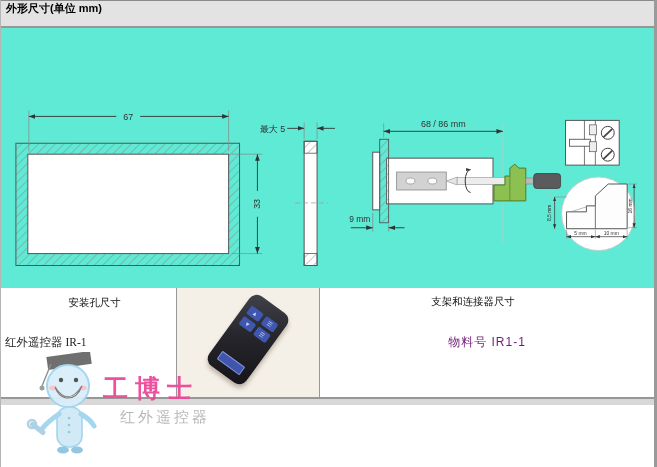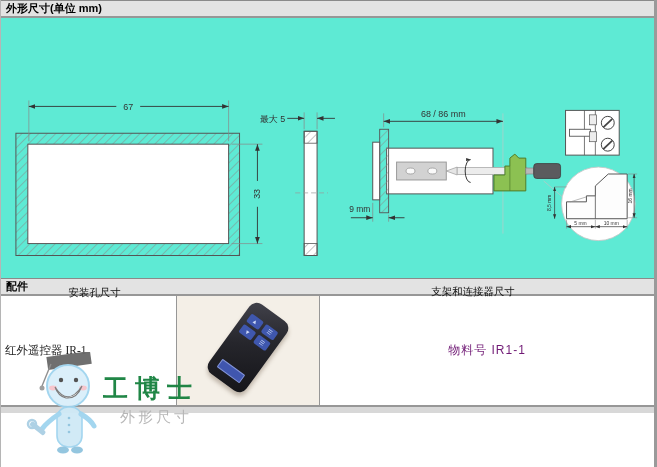--- a/index.html
+++ b/index.html
@@ -1,19 +1,19 @@
 <!DOCTYPE html>
 <html><head>
 <meta charset="utf-8">
 <style>
   html,body{margin:0;padding:0;background:#fff;}
   .page{position:relative;width:653px;height:467px;background:#fff;
         border-left:1px solid #b5b5b5;border-right:3px solid #9a9a9a;
         font-family:"Liberation Sans",sans-serif;overflow:hidden;}
-  .section-bar{height:13px;padding:1px 5px 1px 5px;background:#e3e3e3;
+  .section-bar{height:13px;padding:1px 5px 11px 5px;background:#e3e3e3;
         border-top:1px solid #8a8a8a;border-bottom:2px solid #979797;
         font-size:11px;font-weight:bold;color:#000;line-height:13px;}
   .drawing-area{position:relative;width:653px;height:260px;background:#5eead4;}
   .drawing-area svg{position:absolute;left:0;top:0;}
   .acc-row{display:flex;width:653px;height:109px;border-bottom:2px solid #979797;}
   .acc-cell{position:relative;box-sizing:border-box;}
   .cell-name{width:176px;border-right:1px solid #979797;display:flex;align-items:center;}
   .cell-name span{font-family:"Liberation Serif",serif;font-size:11.5px;color:#222;padding-left:4px;}
   .cell-photo{width:143px;border-right:1px solid #979797;background:#f4efe7;overflow:hidden;}
   .cell-part{flex:1;display:flex;align-items:center;justify-content:center;}
@@ -27,21 +27,21 @@
   .btn-grid{position:absolute;top:13px;left:6px;width:34px;display:grid;
         grid-template-columns:15px 15px;grid-gap:3px;}
   .r-btn{height:10px;background:#3f57ae;border-radius:2px;color:#cdd9f7;
         font-size:6px;line-height:10px;text-align:center;overflow:hidden;}
   .r-label{position:absolute;bottom:9px;left:50%;transform:translateX(-50%);
         width:26px;height:8px;background:#4056ae;border:1px solid #8193d8;border-radius:1px;}
   
   .watermark{position:absolute;left:20px;top:352px;width:195px;height:112px;
         opacity:.95;pointer-events:none;}
   .wm-brand{position:absolute;left:82px;top:20px;font-family:"Liberation Serif",serif;
-        font-size:25px;font-weight:bold;color:#15803d;letter-spacing:7px;white-space:nowrap;}
+        font-size:25px;font-weight:bold;color:#ec4899;letter-spacing:7px;white-space:nowrap;}
   .wm-sub{position:absolute;left:99px;top:56px;font-size:15px;color:#b4b4b4;
         letter-spacing:3px;white-space:nowrap;}
   .wm-url{position:absolute;left:27px;top:83px;font-size:15.5px;color:#bdbdbd;white-space:nowrap;}
   text{font-family:"Liberation Sans",sans-serif;fill:#333;}
   .cap{font-family:"Liberation Serif",serif;font-size:10.5px;fill:#111;}
 </style>
 </head>
 <body>
 
 <div class="page">
@@ -163,23 +163,20 @@
 
         <line x1="557" y1="186" x2="569" y2="186" stroke="#888" stroke-width="0.6"></line>
         <line x1="557" y1="186" x2="557" y2="218" stroke="#333" stroke-width="0.7" marker-start="url(#arrS)" marker-end="url(#arrS)"></line>
         <text font-size="5" text-anchor="middle" transform="rotate(-90 551.5 202)" x="551.5" y="204">8,5 mm</text>
       </g>
 
       <text class="cap" x="433" y="295">支架和连接器尺寸</text>
     </svg>
   </div>
 
-  <div class="section-bar">
-    <span>配件</span>
-  </div>
 
   <div class="acc-row">
     <div class="acc-cell cell-name">
       <span>红外遥控器 IR-1</span>
     </div>
     <div class="acc-cell cell-photo">
       <div class="remote">
         <div class="btn-grid">
           <div class="r-btn">▲</div>
           <div class="r-btn">☰</div>
@@ -218,16 +215,16 @@
       <path d="M38,62 Q26,70 21,77" fill="none" stroke="#9fd4ef" stroke-width="5" stroke-linecap="round"></path>
       <path d="M60,62 Q70,68 73,74" fill="none" stroke="#9fd4ef" stroke-width="5" stroke-linecap="round"></path>
 
       <rect x="8" y="74" width="18" height="5" rx="2" fill="#aacfe4" transform="rotate(38 17 76)"></rect>
       <circle cx="11" cy="72" r="4" fill="none" stroke="#aacfe4" stroke-width="2.5"></circle>
 
       <ellipse cx="42" cy="98" rx="6" ry="3.5" fill="#8fc3de"></ellipse>
       <ellipse cx="56" cy="98" rx="6" ry="3.5" fill="#8fc3de"></ellipse>
     </svg>
     <div class="wm-brand">工博士</div>
-    <div class="wm-sub">外形尺寸</div>
+    <div class="wm-sub">红外遥控器</div>
   </div>
 
 </div>
 
 </body></html>

